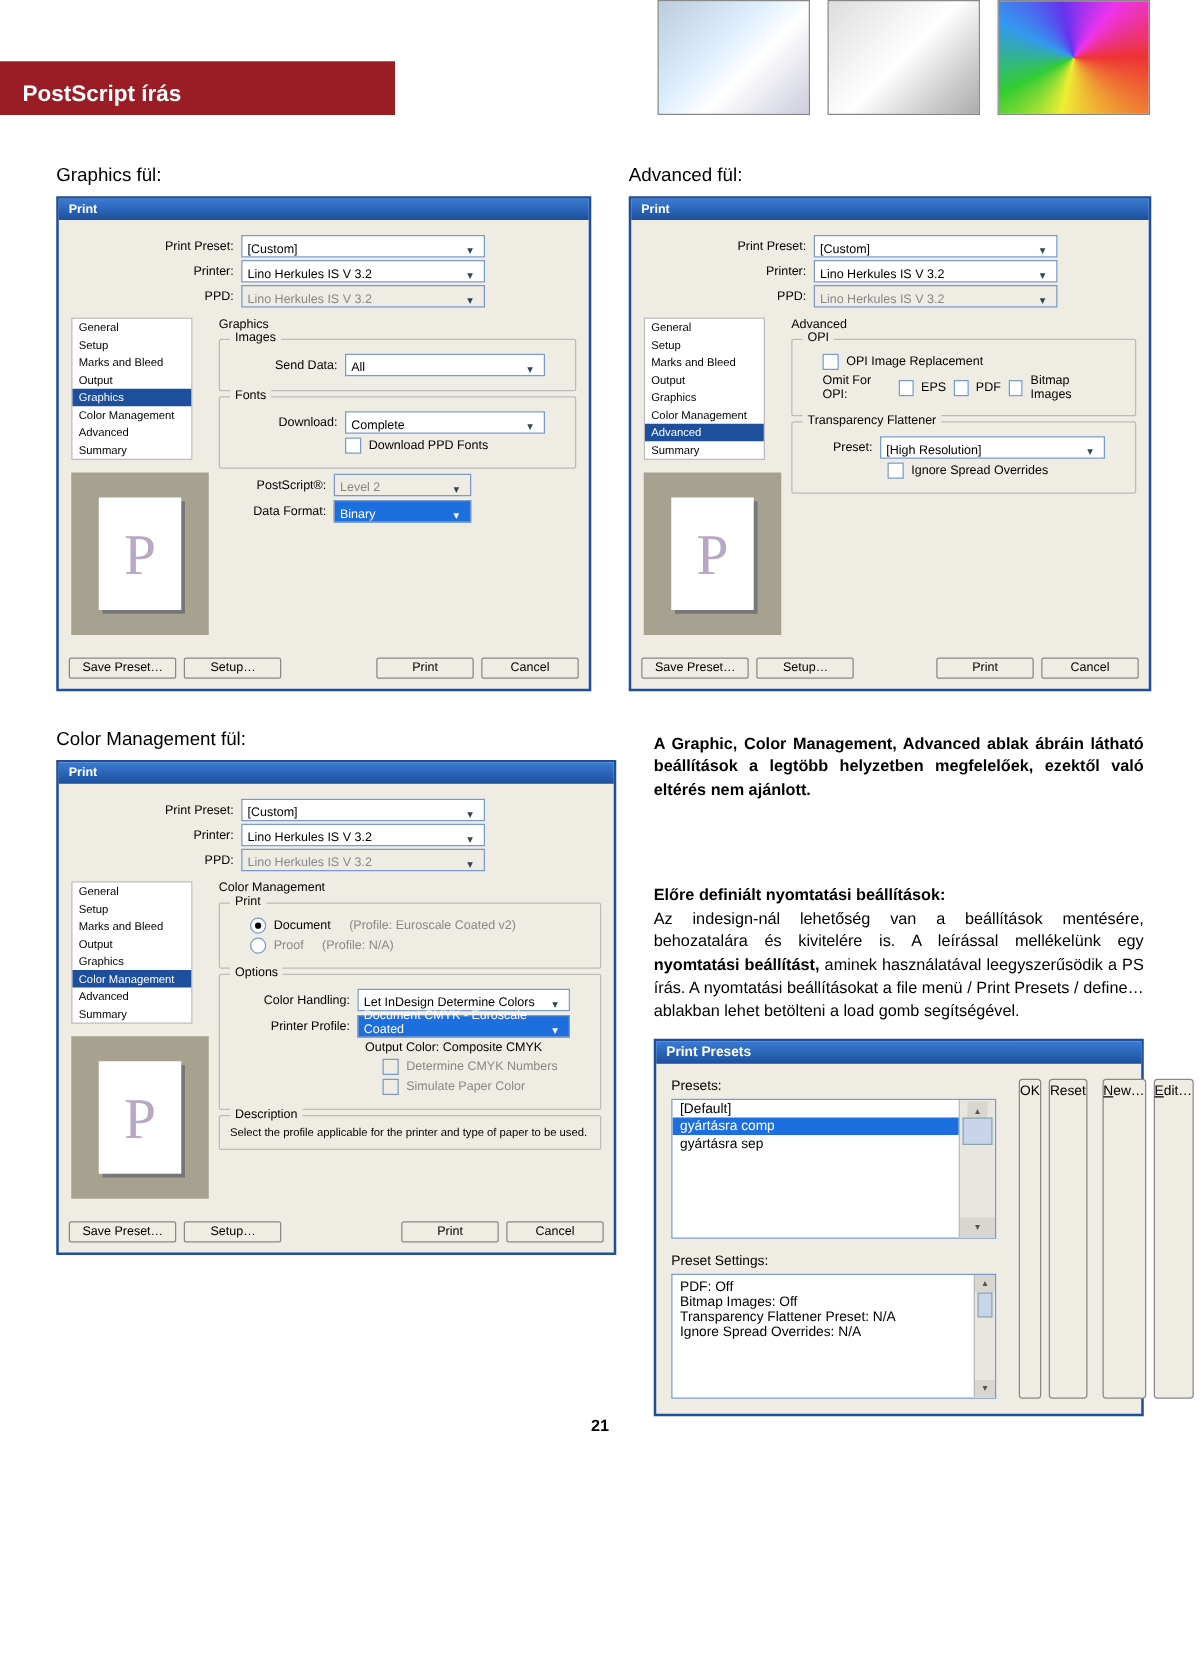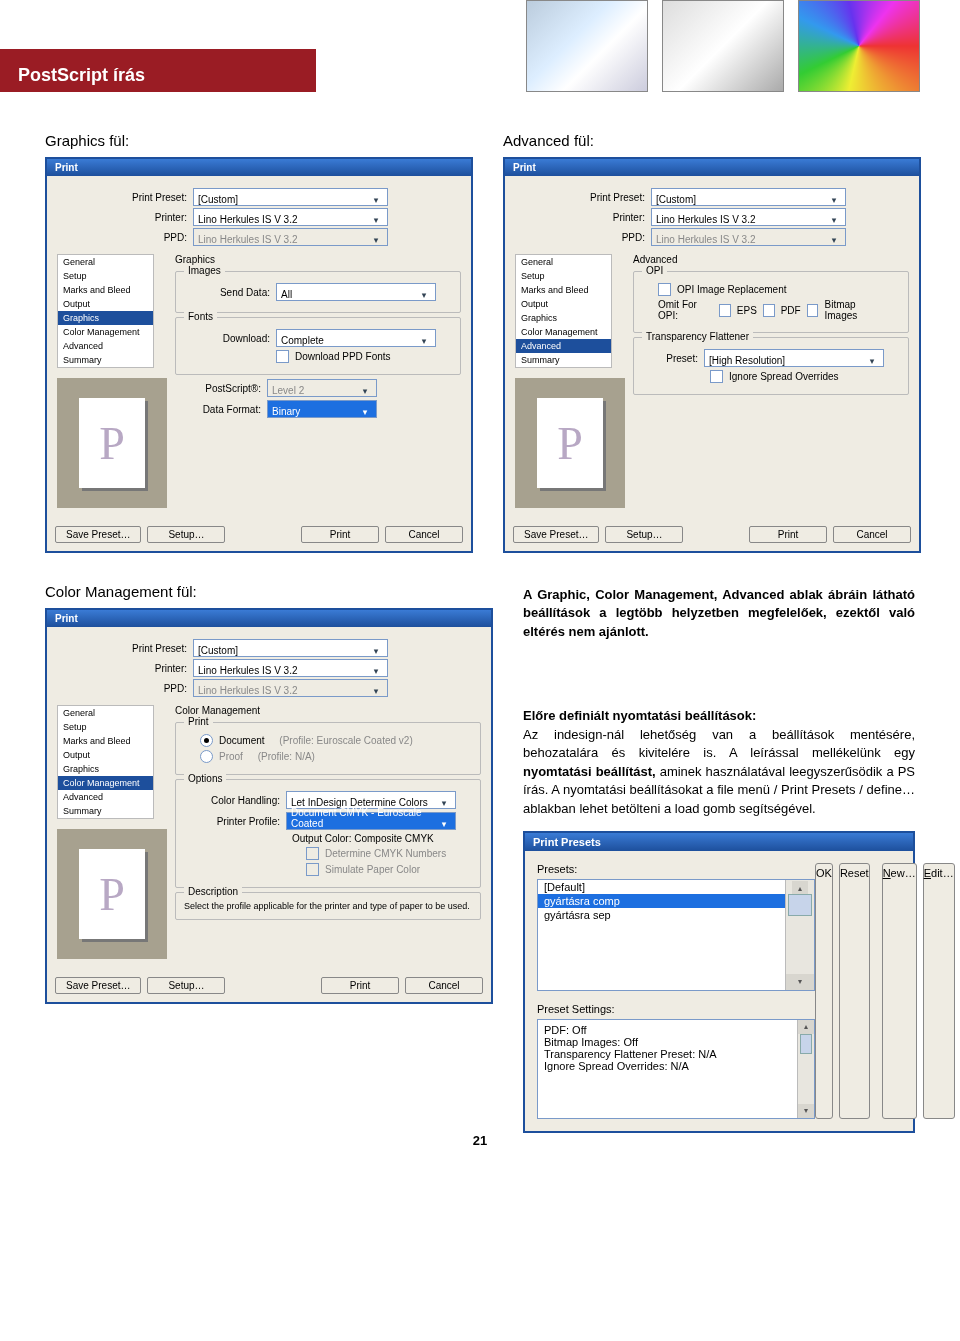--- a/index.html
+++ b/index.html
@@ -42,21 +42,21 @@
   .page span{font:46px Georgia,serif;color:#b8a8c4}
   .dlg-foot{display:flex;gap:6px;padding:8px;align-items:center}
   .btn{background:#efece3;border:1px solid #888;border-radius:2px;padding:2px 10px;font-size:10px;min-width:56px;text-align:center}
   .sp{flex:1}
   .gray{color:#888}
   .underline{text-decoration:underline}
   .body-text{font-size:13px;line-height:1.42;text-align:justify}
   .body-text b{font-weight:700}
   
   .xp{border:2px solid #1d4f9c;background:#efece3;font-size:11px}
-  .xp-body{padding:12px;display:flex;}
+  .xp-body{padding:12px;display:flex;gap:18px}
   .xp-left{flex:1}
   .xp-right{width:86px;display:flex;flex-direction:row;gap:6px}
   .xpbtn{background:#efece3;border:1px solid #888;border-radius:3px;padding:3px 0;text-align:center;font-size:11px}
   .list{background:#fff;border:1px solid #7a9ac9;height:110px;overflow:hidden}
   .list div{padding:1px 6px}
   .list .hl{background:#1d6fe0;color:#fff}
   .settings{background:#fff;border:1px solid #7a9ac9;height:90px;padding:4px 6px;position:relative}
   .vscroll{position:absolute;right:0;top:0;bottom:0;width:16px;background:#e8e6df;border-left:1px solid #bbb}
   .vscroll .up,.vscroll .dn{height:14px;background:#d8d6cf;text-align:center;font-size:8px;line-height:14px;color:#555}
   .vscroll .thumb-s{position:absolute;top:14px;left:2px;right:2px;height:18px;background:#c7d4ea;border:1px solid #8aa}

